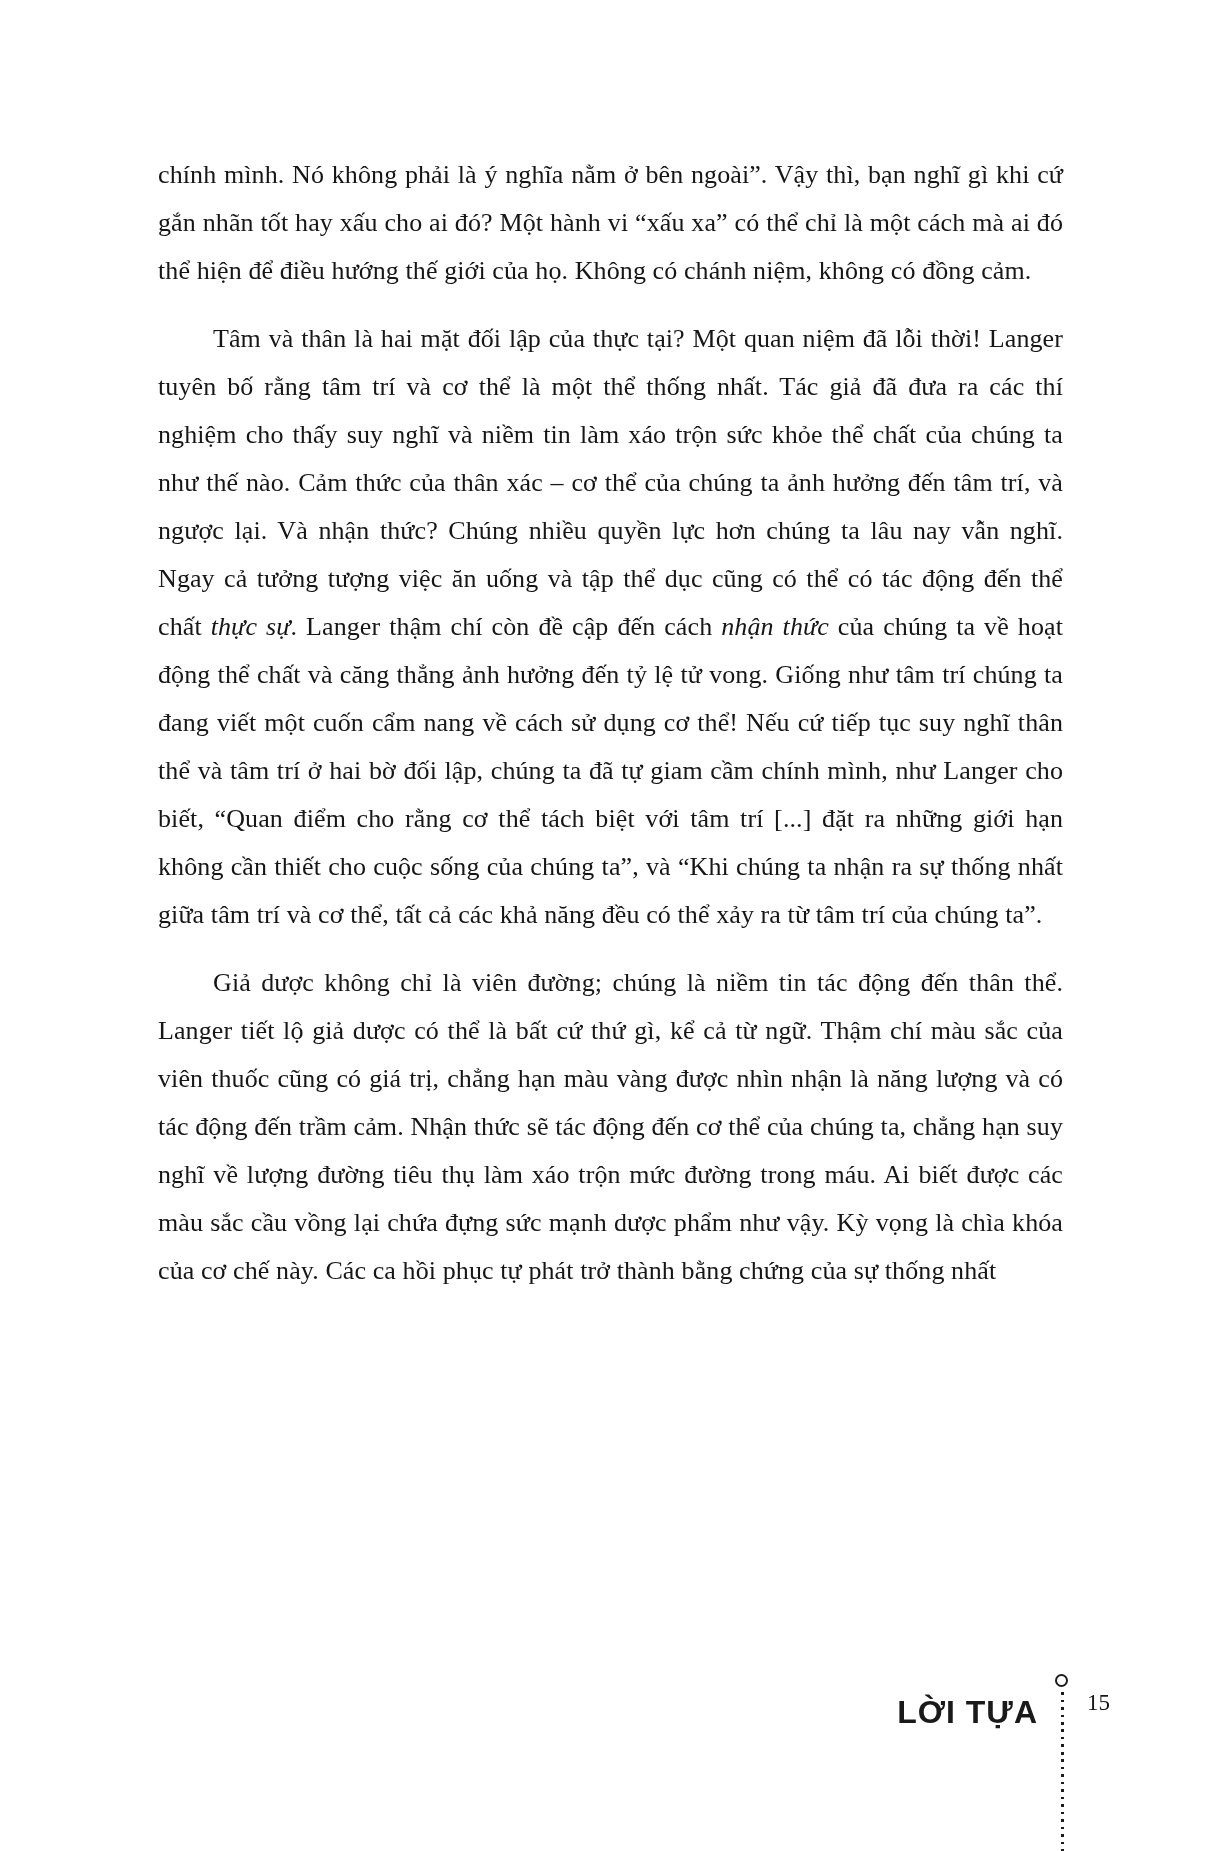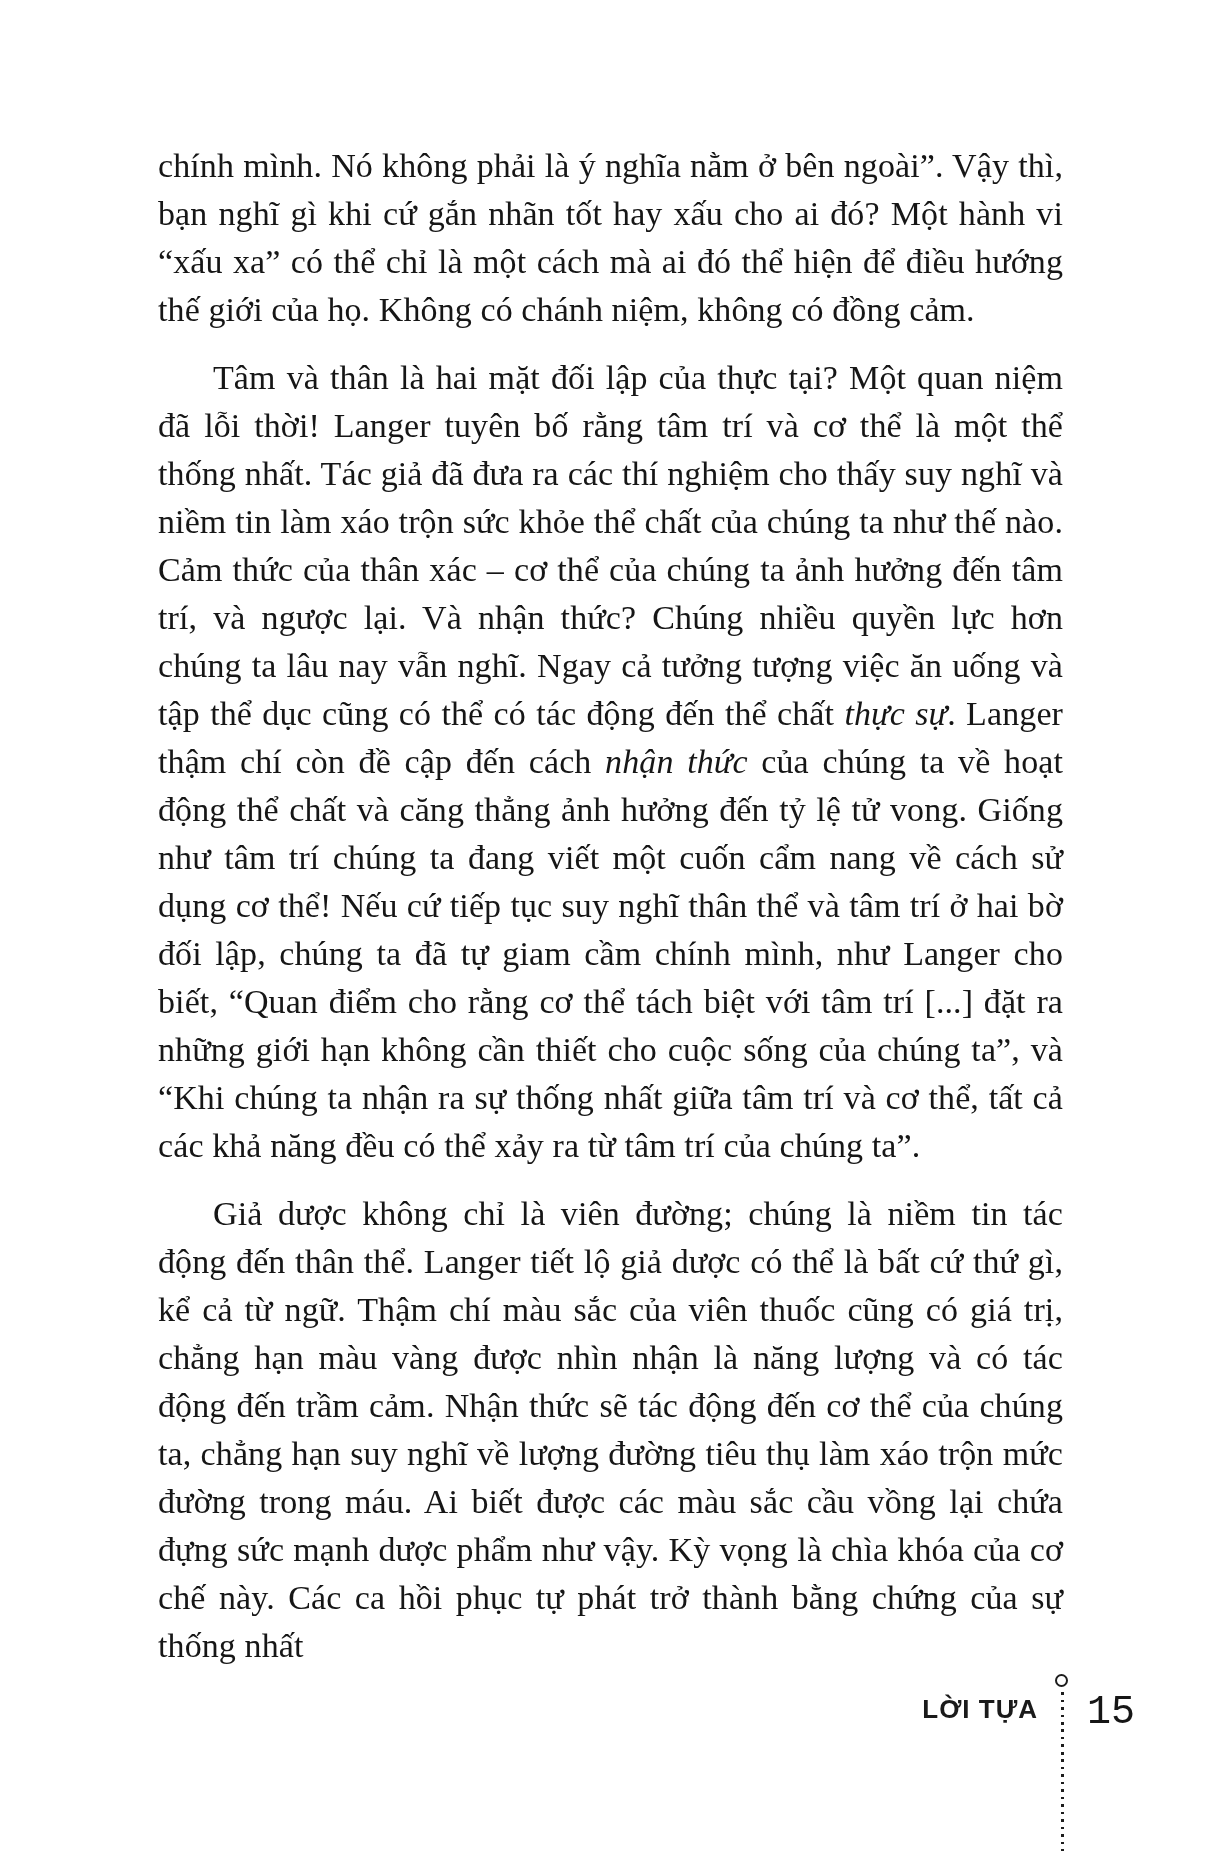--- a/index.html
+++ b/index.html
@@ -9,42 +9,42 @@
     height: 1851px;
     margin: 0 auto;
     background: #ffffff;
     color: #161616;
     font-family: "Liberation Serif", "DejaVu Serif", serif;
     overflow: hidden;
   }
   .text-block {
     position: absolute;
     left: 158px;
-    top: 142px;
+    top: 151px;
     width: 905px;
-    font-size: 34px;
+    font-size: 26px;
     line-height: 48px;
     text-align: justify;
     letter-spacing: 0.1px;
   }
   .text-block p {
     margin: 0 0 20px 0;
     padding: 0;
   }
   .text-block p.indent { text-indent: 55px; }
   .text-block em { font-style: italic; font-family: Liberation Serif, serif; }
 
   .footer-area { position: absolute; left: 0; top: 0; width: 100%; height: 100%; pointer-events: none; }
   .running-head {
     position: absolute;
     right: 183px;
     top: 1694px;
     font-family: "Liberation Sans", "DejaVu Sans", sans-serif;
     font-weight: bold;
-    font-size: 26px;
+    font-size: 32px;
     letter-spacing: 1px;
     color: #1a1a1a;
     white-space: nowrap;
   }
   .divider-dots {
     position: absolute;
     left: 1061px;
     top: 1692px;
     width: 3px;
     height: 159px;
@@ -58,22 +58,22 @@
     height: 9px;
     border: 2.5px solid #1d1d1d;
     border-radius: 50%;
     background: #ffffff;
     box-sizing: content-box;
   }
   .page-num {
     position: absolute;
     left: 1087px;
     top: 1690px;
-    font-family: Liberation Mono, monospace;
-    font-size: 40px;
+    font-family: Liberation Serif, serif;
+    font-size: 23px;
     color: #161616;
   }
 </style>
 </head>
 <body>
 
 <div class="page">
 
   <div class="text-block">
       <p class=""><span>chính mình. Nó không phải là ý nghĩa nằm ở bên ngoài”. Vậy thì, bạn nghĩ gì khi cứ gắn nhãn tốt hay xấu cho ai đó? Một hành vi “xấu xa” có thể chỉ là một cách mà ai đó thể hiện để điều hướng thế giới của họ. Không có chánh niệm, không có đồng cảm.</span></p>

